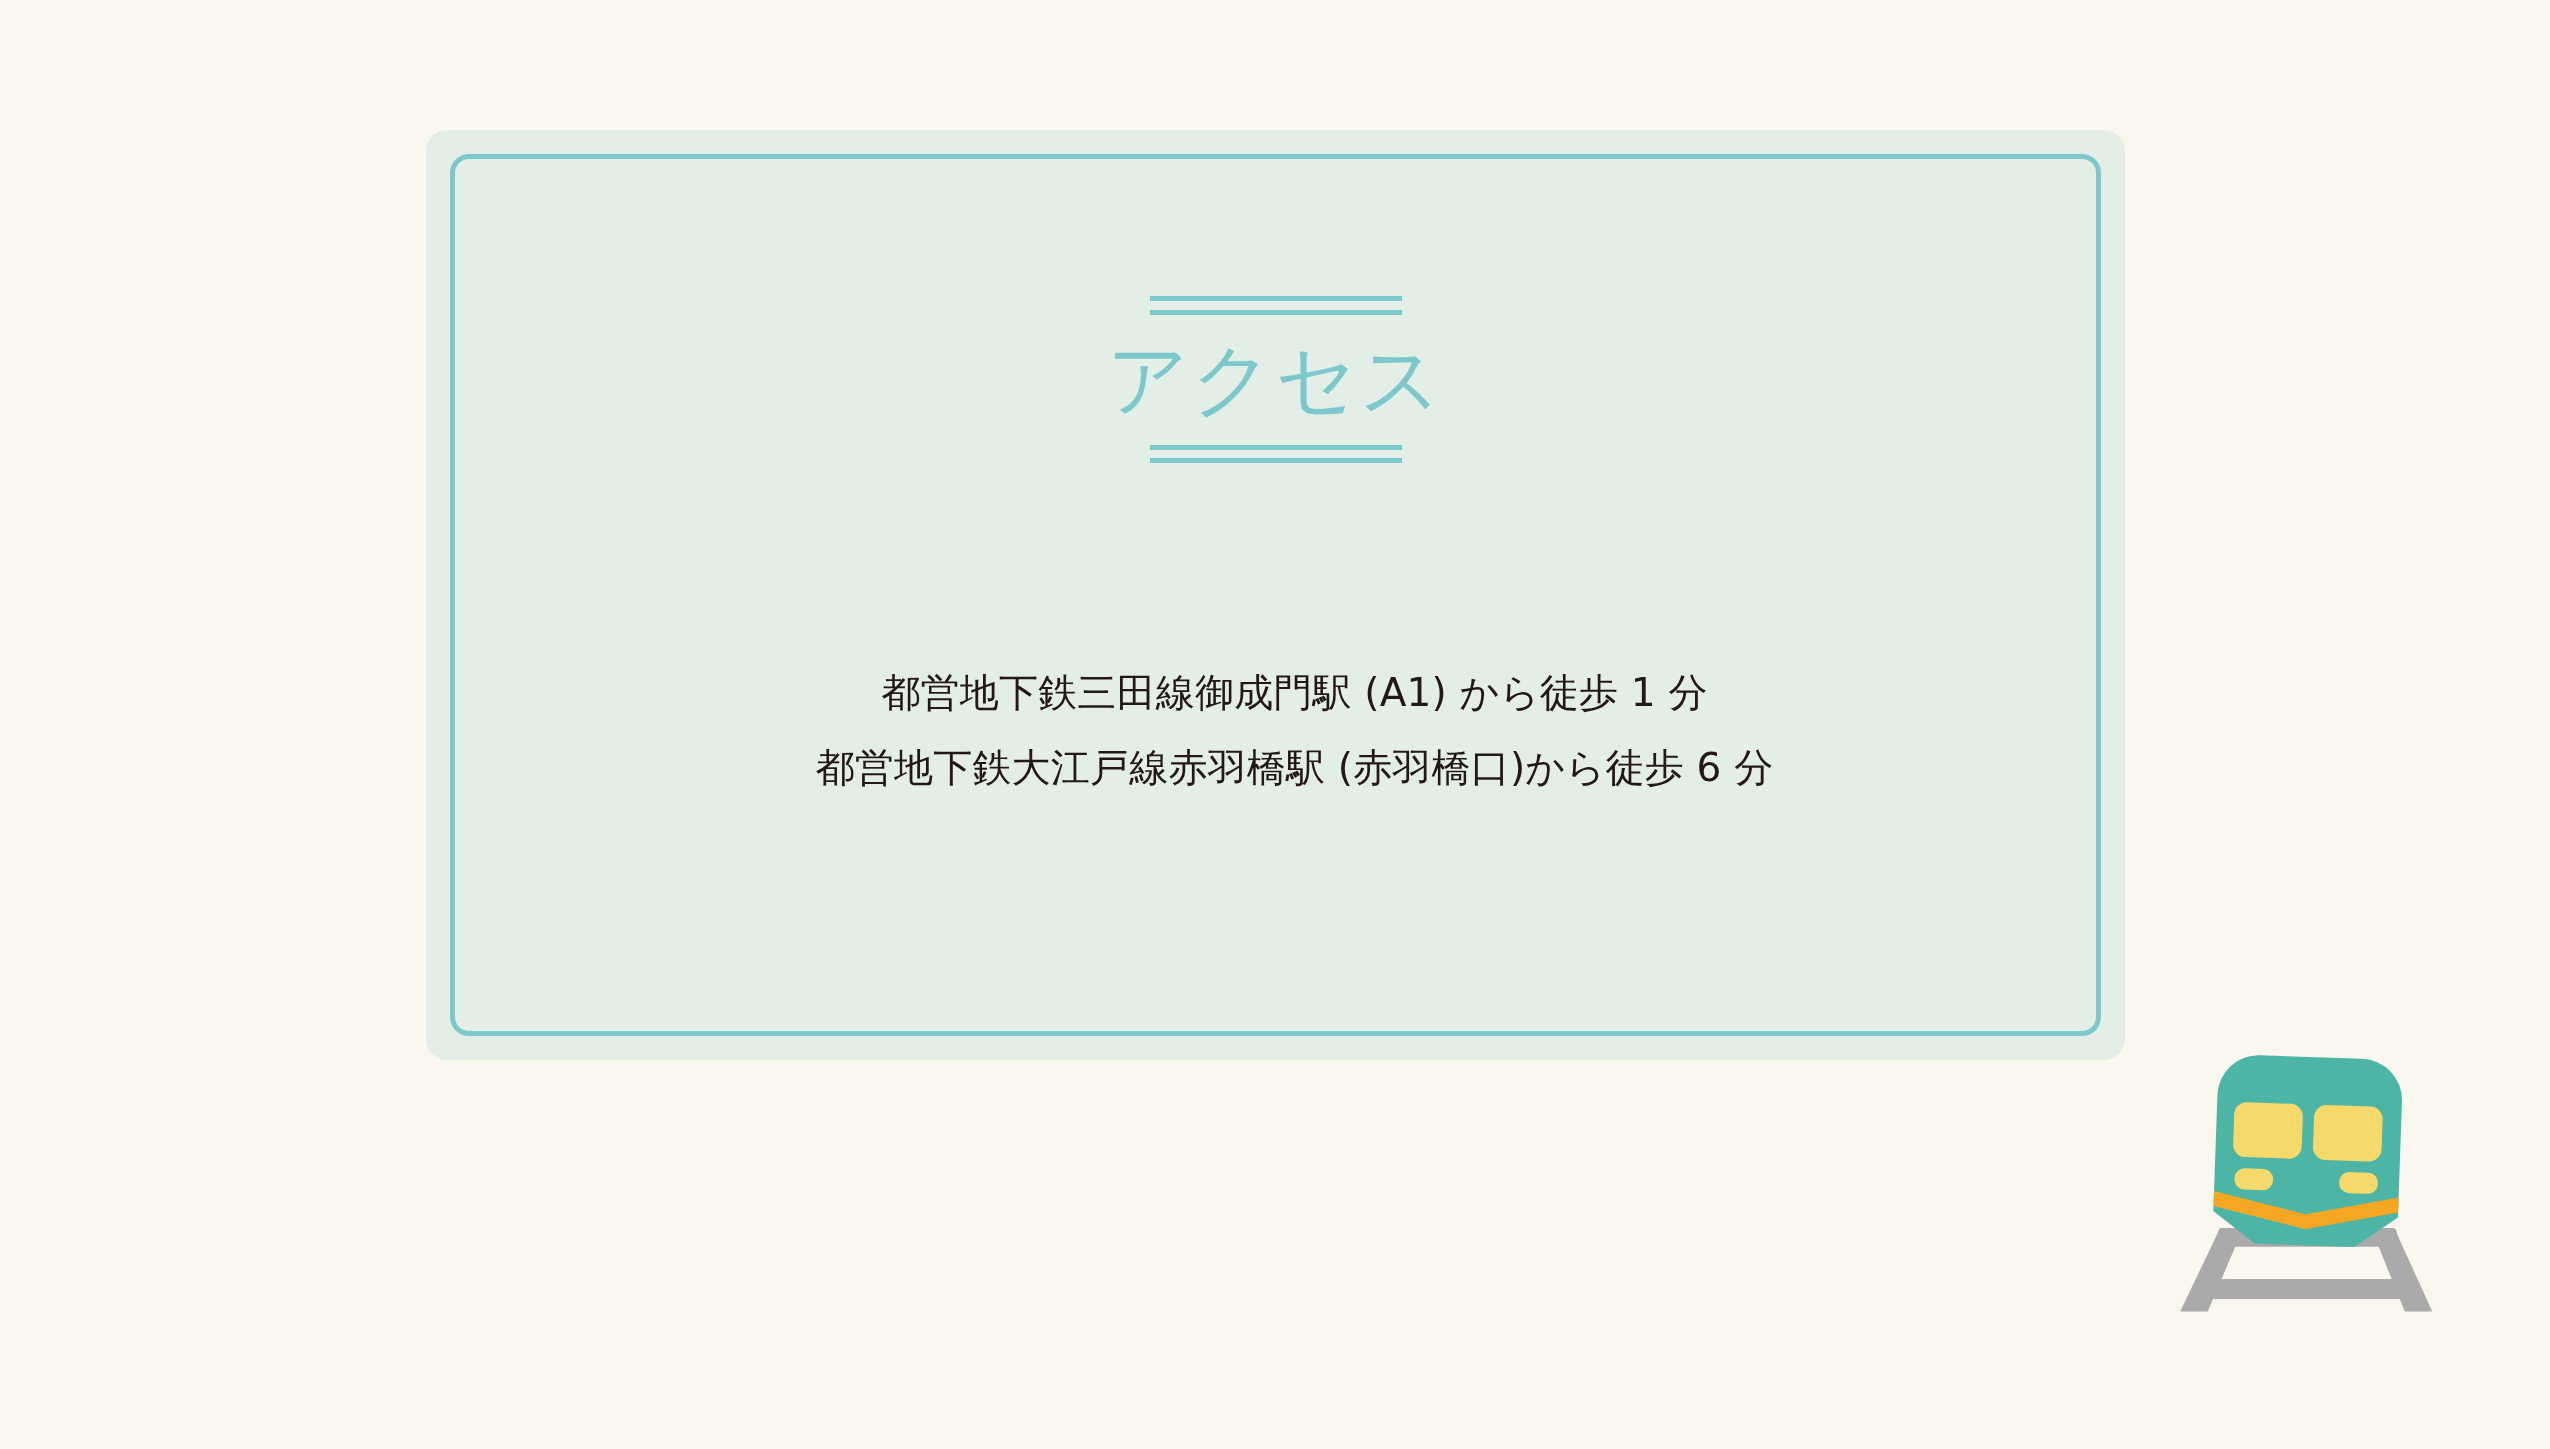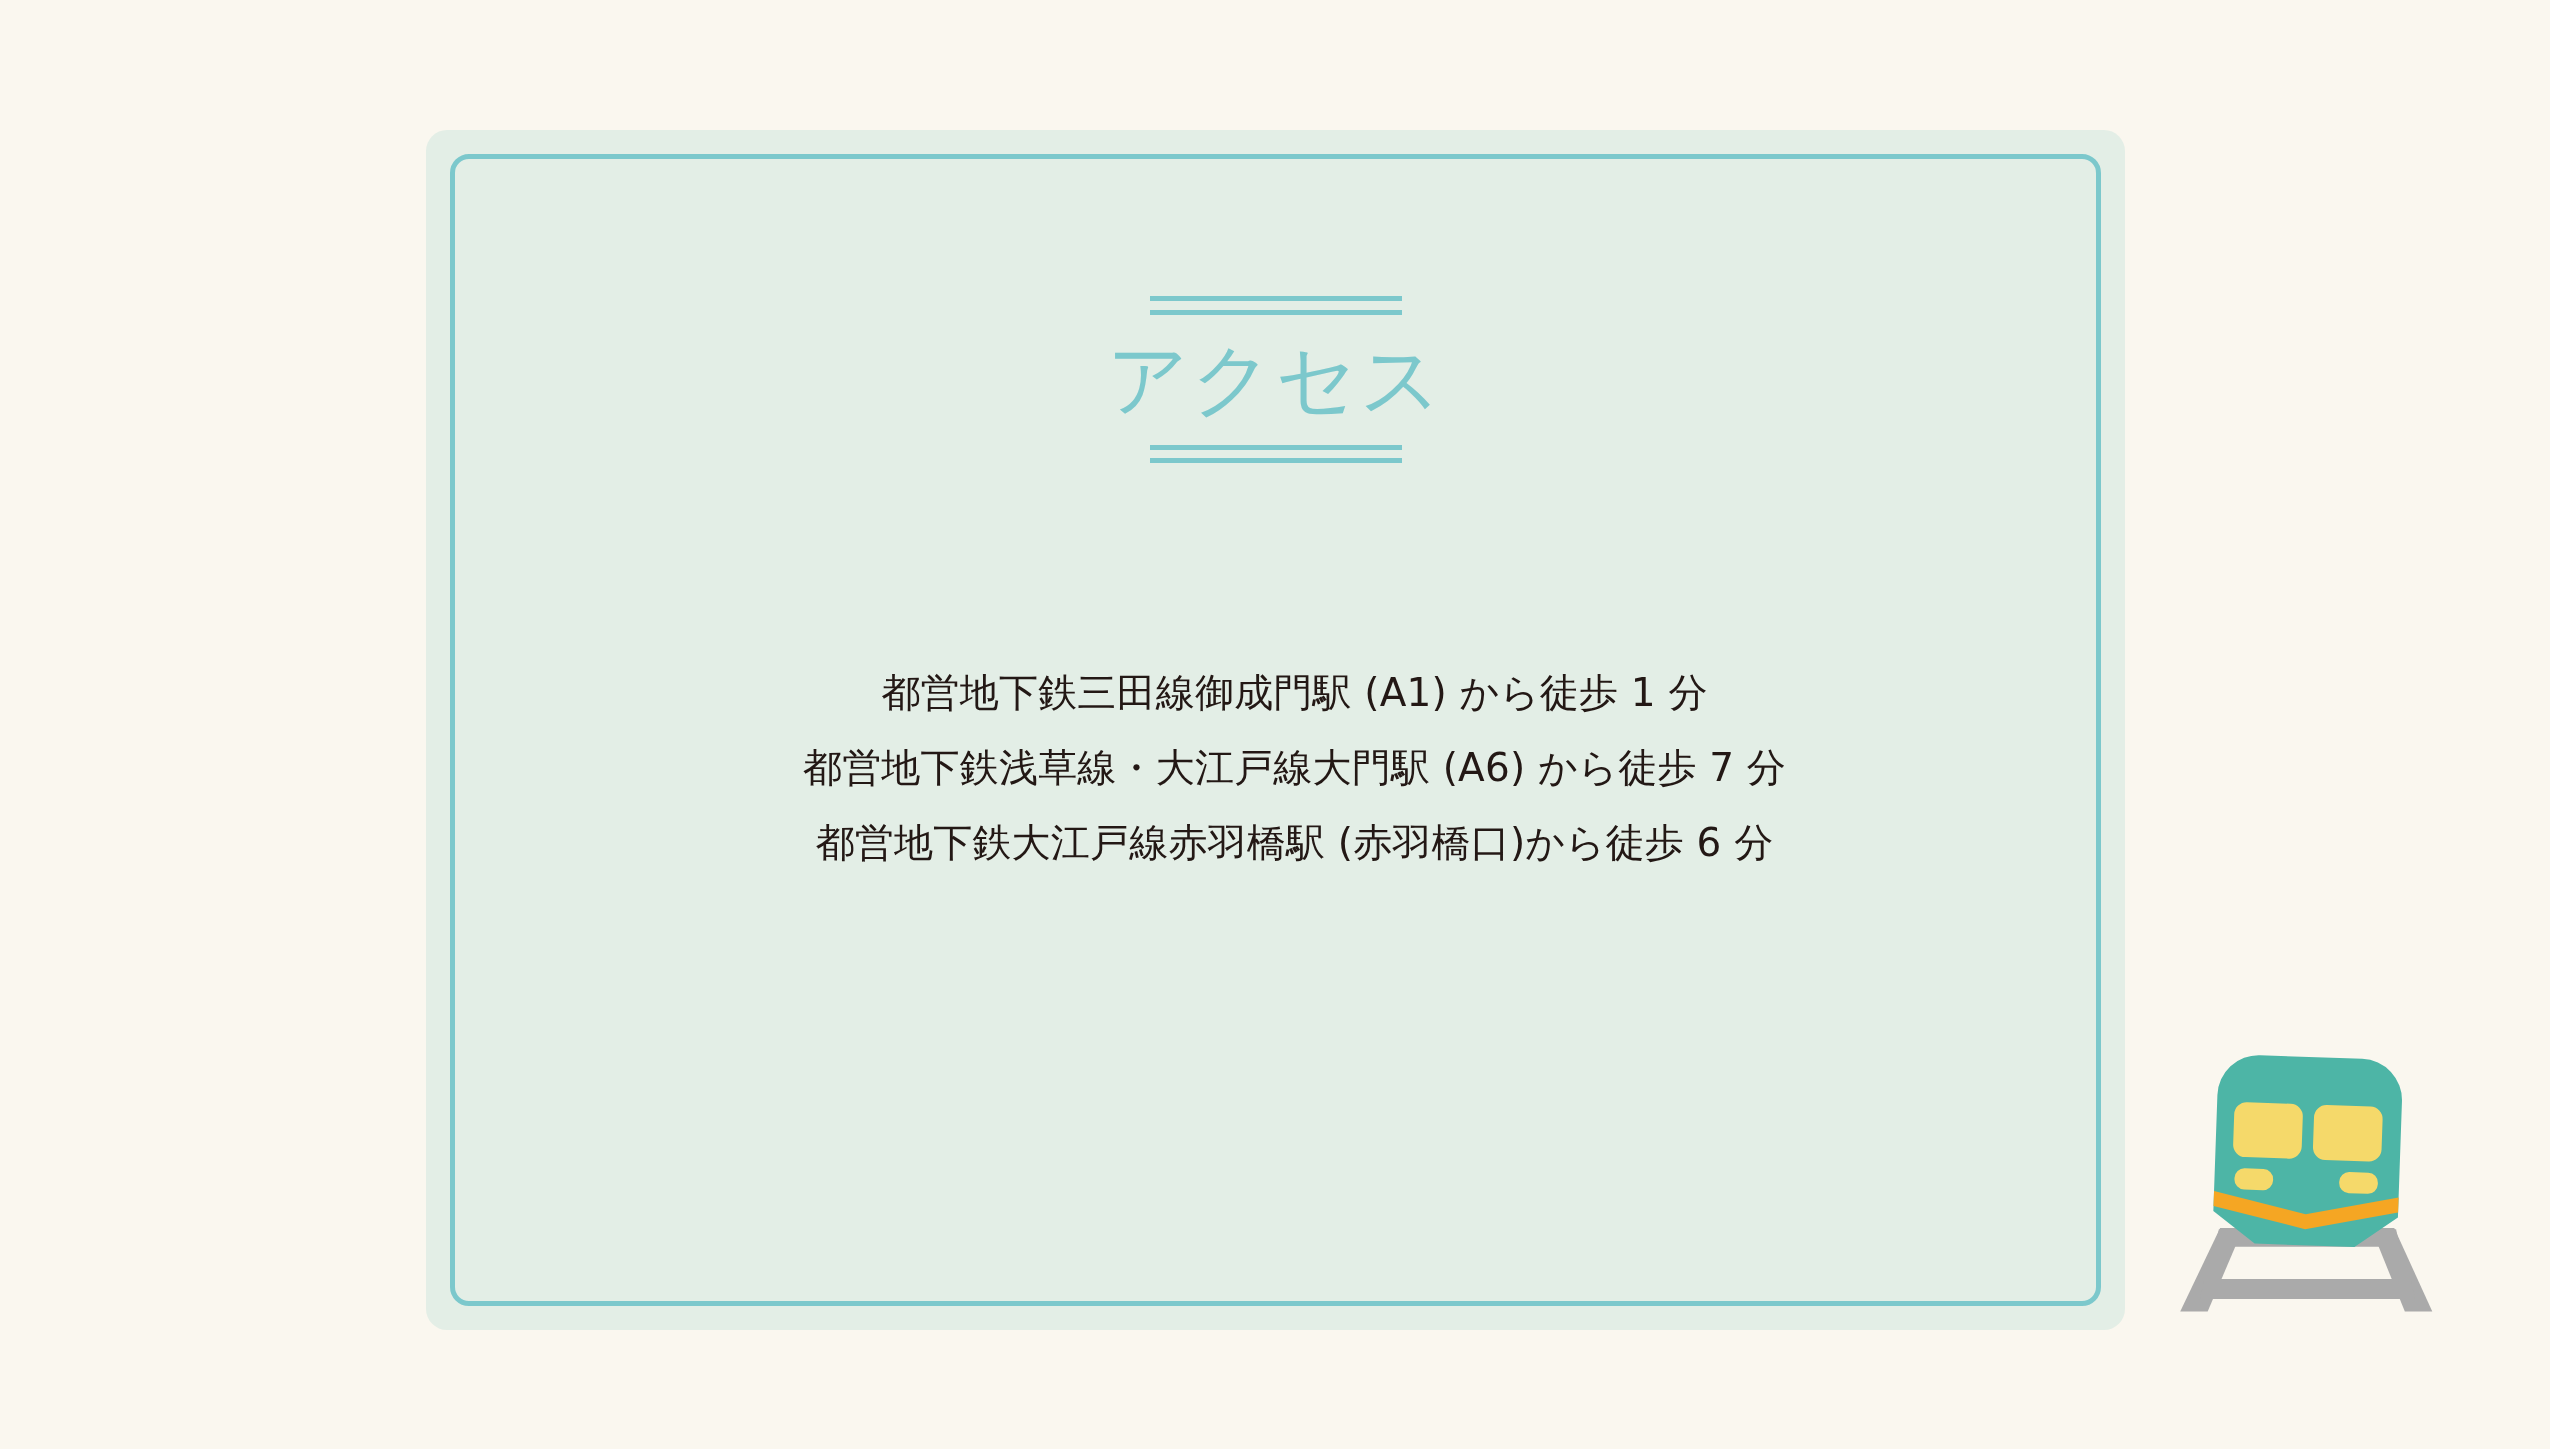--- a/index.html
+++ b/index.html
@@ -14,21 +14,21 @@
     overflow: hidden;
     position: relative;
   }
 
   
   #access-card {
     position: absolute;
     left: 426px;
     top: 130px;
     width: 1699px;
-    height: 1200px;
+    height: 930px;
     background: #e3eee6;
     border-radius: 21px;
     box-sizing: border-box;
   }
 
   
   #card-inner-border {
     position: absolute;
     left: 24px;
     top: 24px;
@@ -126,21 +126,20 @@
 
     <div class="rule-pair">
       <div class="rule"></div>
       <div class="rule"></div>
     </div>
 
   </div>
 
   <ul id="access-lines">
     <li>都営地下鉄三田線御成門駅 (A1) から徒歩 1 分</li>
-    <li>都営地下鉄浅草線・大江戸線大門駅 (A6) から徒歩 7 分</li>
     <li>都営地下鉄大江戸線赤羽橋駅 (赤羽橋口)から徒歩 6 分</li>
   </ul>
 
   <div id="train-illustration">
     <svg viewBox="0 0 440 460" xmlns="http://www.w3.org/2000/svg">
 
       <g>
 
         <polygon points="80,298 117,298 60,432 16,432" fill="#aaaaaa"></polygon>
 

